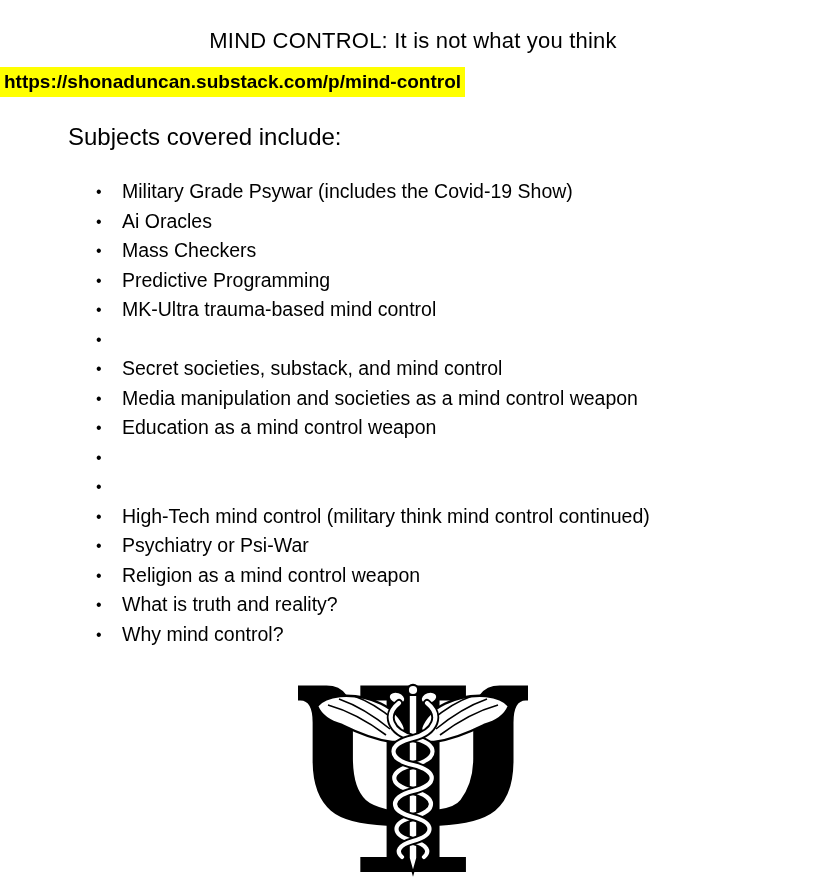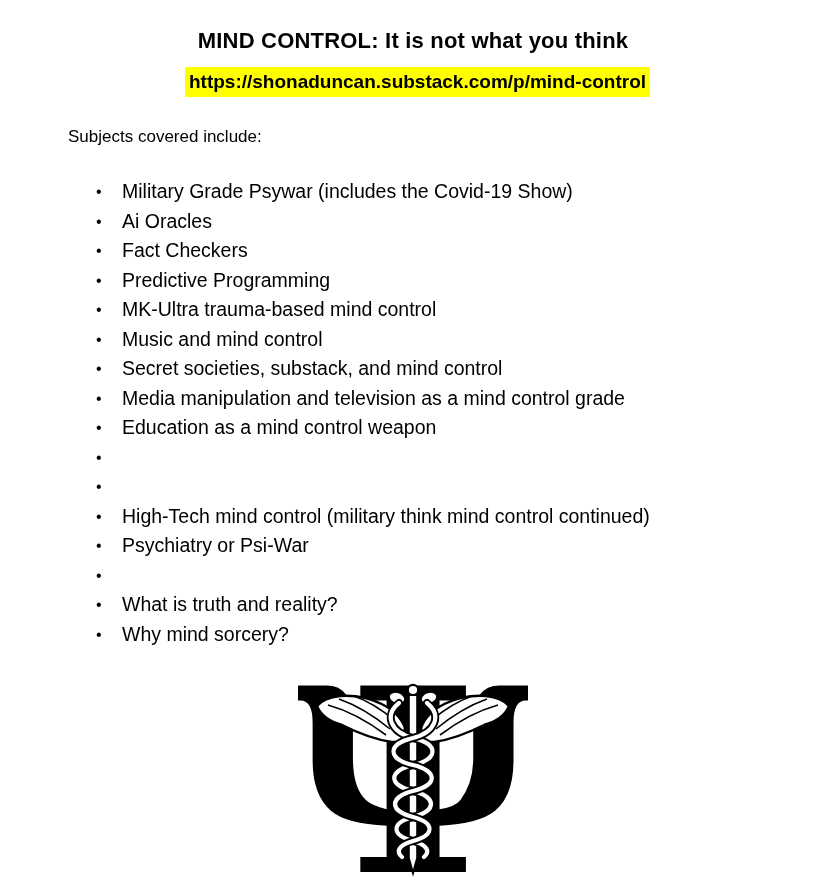--- a/index.html
+++ b/index.html
@@ -11,42 +11,40 @@
     color: #000000;
     font-family: "Liberation Sans", sans-serif;
     overflow: hidden;
   }
   .title {
     margin: 0;
     padding-top: 27px;
     text-align: center;
     font-size: 22px;
     line-height: 27px;
-    font-weight: bold;
+    font-weight: normal;
     letter-spacing: 0.2px;
   }
   .link-row {
     margin-top: 13px;
-    text-align: center;
-    padding-left: 9px;
   }
   .link {
     display: inline-block;
     font-size: 19px;
     font-weight: bold;
     line-height: 30px;
     padding: 0 4px;
     color: #000000;
     text-decoration: none;
   }
   .intro {
     margin: 0;
     margin-top: 30px;
     margin-left: 68px;
-    font-size: 17px;
+    font-size: 24px;
     line-height: 20px;
   }
   .topics {
     list-style: none;
     margin: 0;
     margin-top: 30px;
     padding: 0;
   }
   .topic {
     display: flex;
@@ -87,41 +85,40 @@
       <li class="topic">
       <span class="bullet">•</span>
       <span class="topic-text">Military Grade Psywar (includes the Covid-19 Show)</span>
     </li>
       <li class="topic">
       <span class="bullet">•</span>
       <span class="topic-text">Ai Oracles</span>
     </li>
       <li class="topic">
       <span class="bullet">•</span>
-      <span class="topic-text">Fact Checkers</span>
+      <span class="topic-text">Mass Checkers</span>
     </li>
       <li class="topic">
       <span class="bullet">•</span>
       <span class="topic-text">Predictive Programming</span>
     </li>
       <li class="topic">
       <span class="bullet">•</span>
       <span class="topic-text">MK-Ultra trauma-based mind control</span>
     </li>
       <li class="topic">
       <span class="bullet">•</span>
-      <span class="topic-text">Music and mind control</span>
     </li>
       <li class="topic">
       <span class="bullet">•</span>
       <span class="topic-text">Secret societies, substack, and mind control</span>
     </li>
       <li class="topic">
       <span class="bullet">•</span>
-      <span class="topic-text">Media manipulation and television as a mind control grade</span>
+      <span class="topic-text">Media manipulation and societies as a mind control weapon</span>
     </li>
       <li class="topic">
       <span class="bullet">•</span>
       <span class="topic-text">Education as a mind control weapon</span>
     </li>
       <li class="topic">
       <span class="bullet">•</span>
     </li>
       <li class="topic">
       <span class="bullet">•</span>
@@ -129,28 +126,29 @@
       <li class="topic">
       <span class="bullet">•</span>
       <span class="topic-text">High-Tech mind control (military think mind control continued)</span>
     </li>
       <li class="topic">
       <span class="bullet">•</span>
       <span class="topic-text">Psychiatry or Psi-War</span>
     </li>
       <li class="topic">
       <span class="bullet">•</span>
+      <span class="topic-text">Religion as a mind control weapon</span>
     </li>
       <li class="topic">
       <span class="bullet">•</span>
       <span class="topic-text">What is truth and reality?</span>
     </li>
       <li class="topic">
       <span class="bullet">•</span>
-      <span class="topic-text">Why mind sorcery?</span>
+      <span class="topic-text">Why mind control?</span>
     </li>
     </ul>
 
   <figure class="figure">
     <svg width="230" height="196" viewBox="0 0 230 196" role="img">
 
       <text x="115" y="190" text-anchor="middle" font-family="DejaVu Serif, serif" font-weight="bold" font-size="256" fill="#000000" transform="translate(115 0) scale(1.1 1) translate(-115 0)">Ψ</text>
 
       <g>
 

